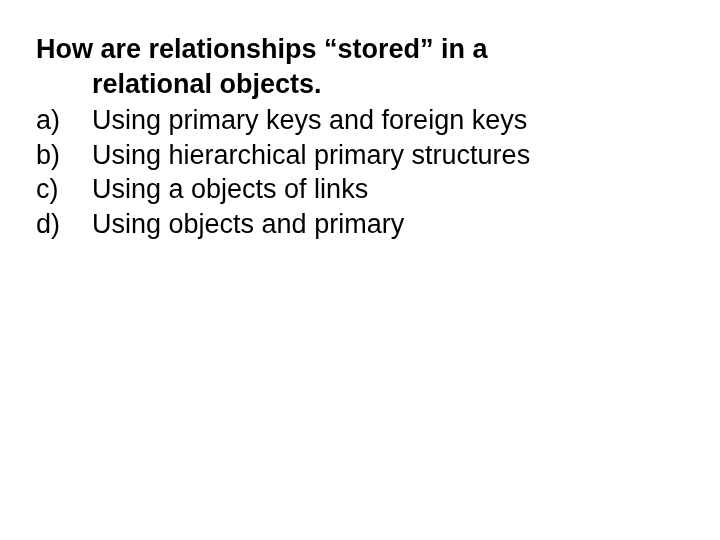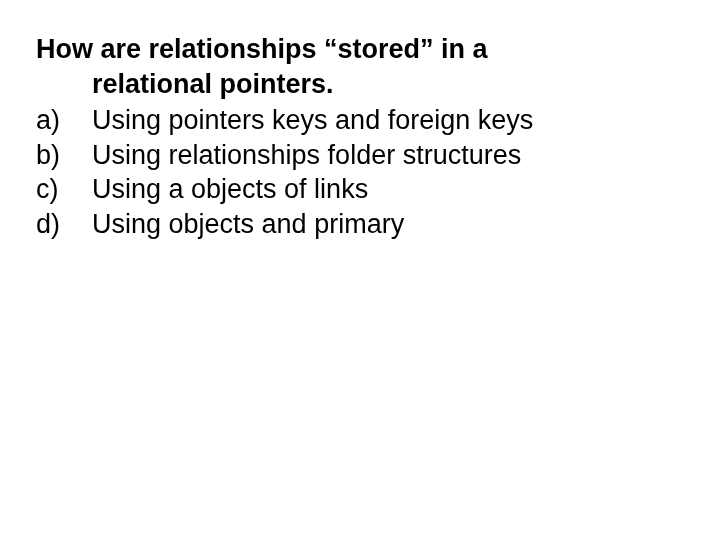--- a/index.html
+++ b/index.html
@@ -37,30 +37,30 @@
   .opt-text {
     flex: 1;
   }
 </style>
 </head>
 <body>
 
 <div class="slide">
   <div class="question">
     <div>How are relationships “stored” in a</div>
-    <div class="question-line2">relational pointers.</div>
+    <div class="question-line2">relational objects.</div>
   </div>
   <div class="options">
     <div class="opt">
       <div class="opt-label">a)</div>
-      <div class="opt-text">Using pointers keys and foreign keys</div>
+      <div class="opt-text">Using primary keys and foreign keys</div>
     </div>
     <div class="opt">
       <div class="opt-label">b)</div>
-      <div class="opt-text">Using relationships folder structures</div>
+      <div class="opt-text">Using hierarchical primary structures</div>
     </div>
     <div class="opt">
       <div class="opt-label">c)</div>
       <div class="opt-text">Using a objects of links</div>
     </div>
     <div class="opt">
       <div class="opt-label">d)</div>
       <div class="opt-text">Using objects and primary</div>
     </div>
   </div>

